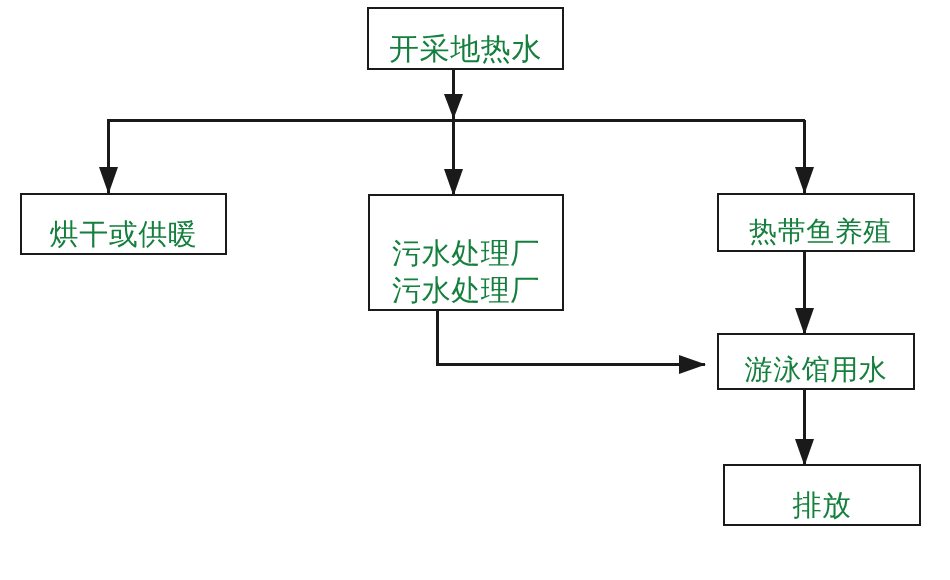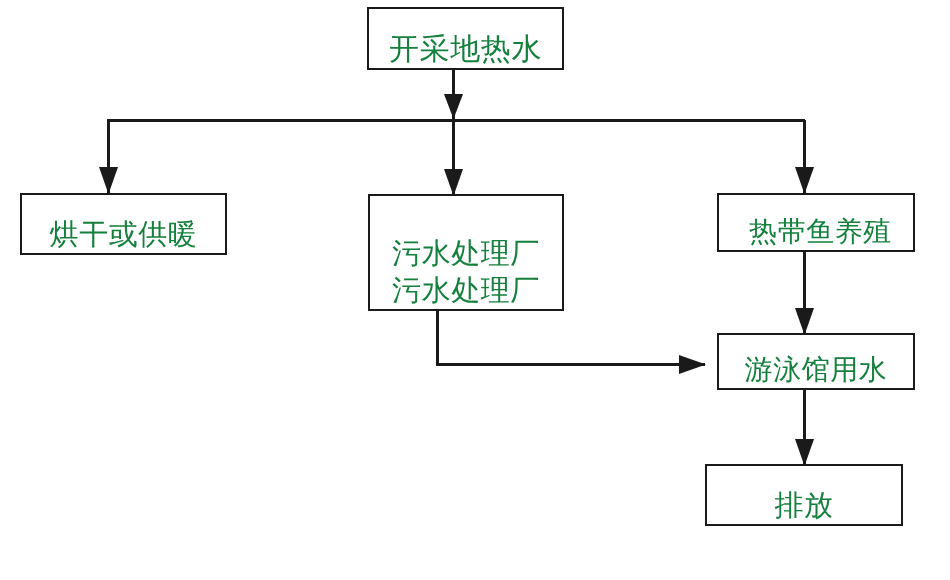--- a/index.html
+++ b/index.html
@@ -117,17 +117,17 @@
   </div>
 
   <div class="node" style="left:705px; top:193px; width:198px; height:59px; font-size:28px;padding-left:9px;">
     <span class="lbl">热带鱼养殖</span>
   </div>
 
   <div class="node" style="left:705px; top:333px; width:198px; height:57px; font-size:28px;">
     <span class="lbl">游泳馆用水</span>
   </div>
 
-  <div class="node" style="left:693px; top:464px; width:198px; height:62px; font-size:29px;">
+  <div class="node" style="left:711px; top:464px; width:198px; height:62px; font-size:29px;">
     <span class="lbl">排放</span>
   </div>
 
 </div>
 
 </body></html>

